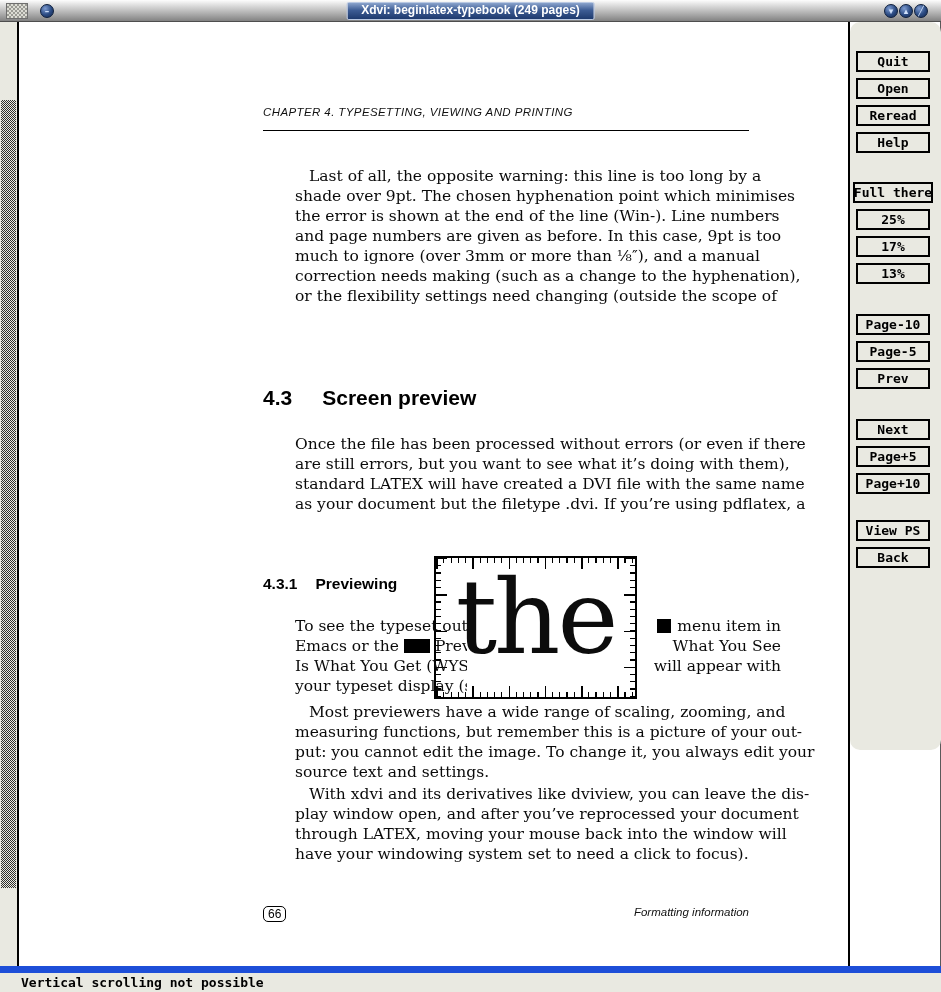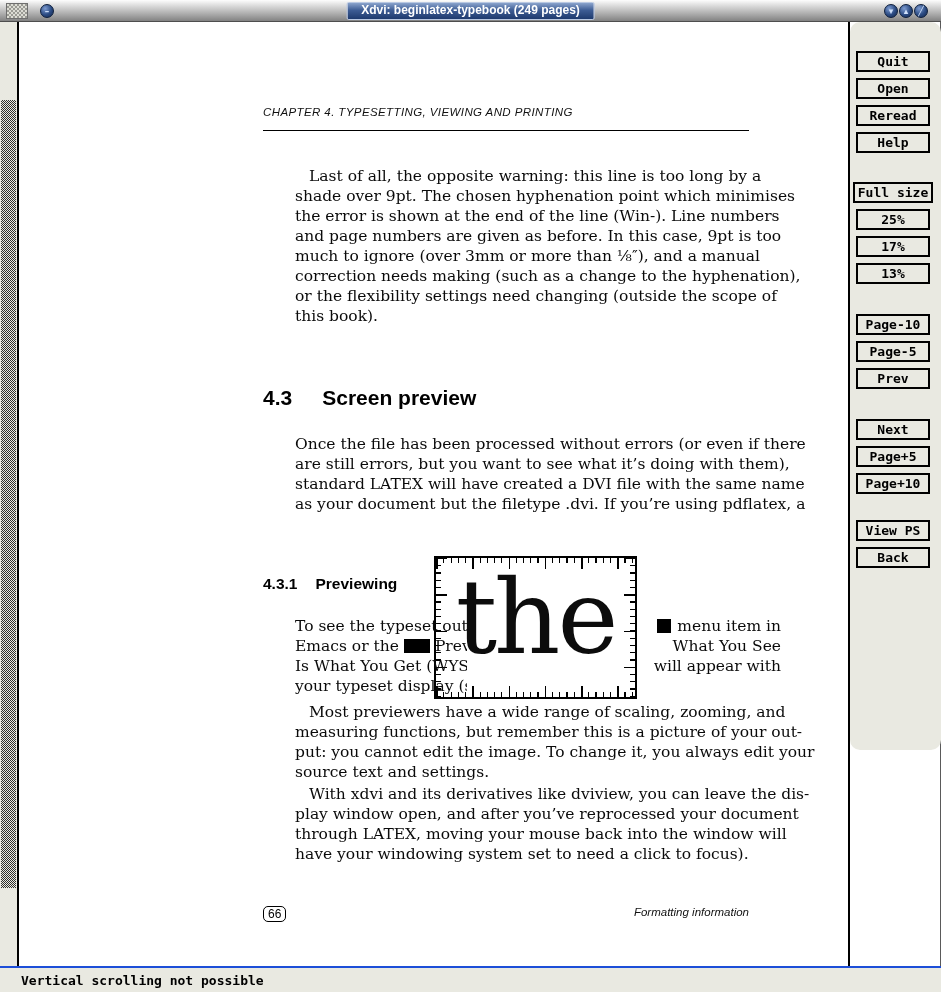--- a/index.html
+++ b/index.html
@@ -123,21 +123,21 @@
   .t-right-major{ right:0; top:0; bottom:0; width:11px;
     background:repeating-linear-gradient(180deg,#000 0,#000 1.5px,transparent 1.5px,transparent 36.3px); }
   .mag-text{
     position:absolute; left:0; top:0; right:0; bottom:0;
     display:flex; align-items:center; justify-content:center; padding-bottom:22px;
     font:103px "DejaVu Serif", serif; letter-spacing:-3px; color:#0c0c0c;
   }
   
   .statusbar{
     position:absolute; left:0; bottom:0; width:941px; height:26px;
-    background:#e9e9e1; border-top:2px solid #1d4ed8;
+    background:#e9e9e1; border-top:7px solid #1d4ed8;
     font:bold 13px "DejaVu Sans Mono", monospace; color:#000;
     display:flex; align-items:center; padding-left:21px;
   }
 </style>
 </head>
 <body>
 
 <div class="window">
 
   <div class="titlebar">
@@ -169,21 +169,20 @@
       <div class="running-header">CHAPTER 4.  TYPESETTING, VIEWING AND PRINTING</div>
 
       <div class="para" style="top:144px">
         <div class="line indent">Last of all, the opposite warning:  this line is too long by a</div>
         <div class="line">shade over 9pt.  The chosen hyphenation point which minimises</div>
         <div class="line">the error is shown at the end of the line (Win-).  Line numbers</div>
         <div class="line">and page numbers are given as before.  In this case, 9pt is too</div>
         <div class="line">much to ignore (over 3mm or more than ⅛″), and a manual</div>
         <div class="line">correction needs making (such as a change to the hyphenation),</div>
         <div class="line">or the flexibility settings need changing (outside the scope of</div>
-        <div class="line">this book).</div>
       </div>
 
       <div class="sec-head">
         <span class="num">4.3</span><span>Screen preview</span>
       </div>
 
       <div class="para" style="top:412px">
         <div class="line">Once the file has been processed without errors (or even if there</div>
         <div class="line">are still errors, but you want to see what it’s doing with them),</div>
         <div class="line">standard LATEX will have created a DVI file with the same name</div>
@@ -245,21 +244,21 @@
 
     </div>
 
     <div class="divider-right"></div>
 
     <div class="sidepanel">
       <div class="pbtn" style="top:29px">Quit</div>
       <div class="pbtn" style="top:56px">Open</div>
       <div class="pbtn" style="top:83px">Reread</div>
       <div class="pbtn" style="top:110px">Help</div>
-      <div class="pbtn wide" style="top:160px">Full size</div>
+      <div class="pbtn wide" style="top:160px">Full there</div>
       <div class="pbtn" style="top:187px">25%</div>
       <div class="pbtn" style="top:214px">17%</div>
       <div class="pbtn" style="top:241px">13%</div>
       <div class="pbtn" style="top:292px">Page-10</div>
       <div class="pbtn" style="top:319px">Page-5</div>
       <div class="pbtn" style="top:346px">Prev</div>
       <div class="pbtn" style="top:397px">Next</div>
       <div class="pbtn" style="top:424px">Page+5</div>
       <div class="pbtn" style="top:451px">Page+10</div>
       <div class="pbtn" style="top:498px">View PS</div>

